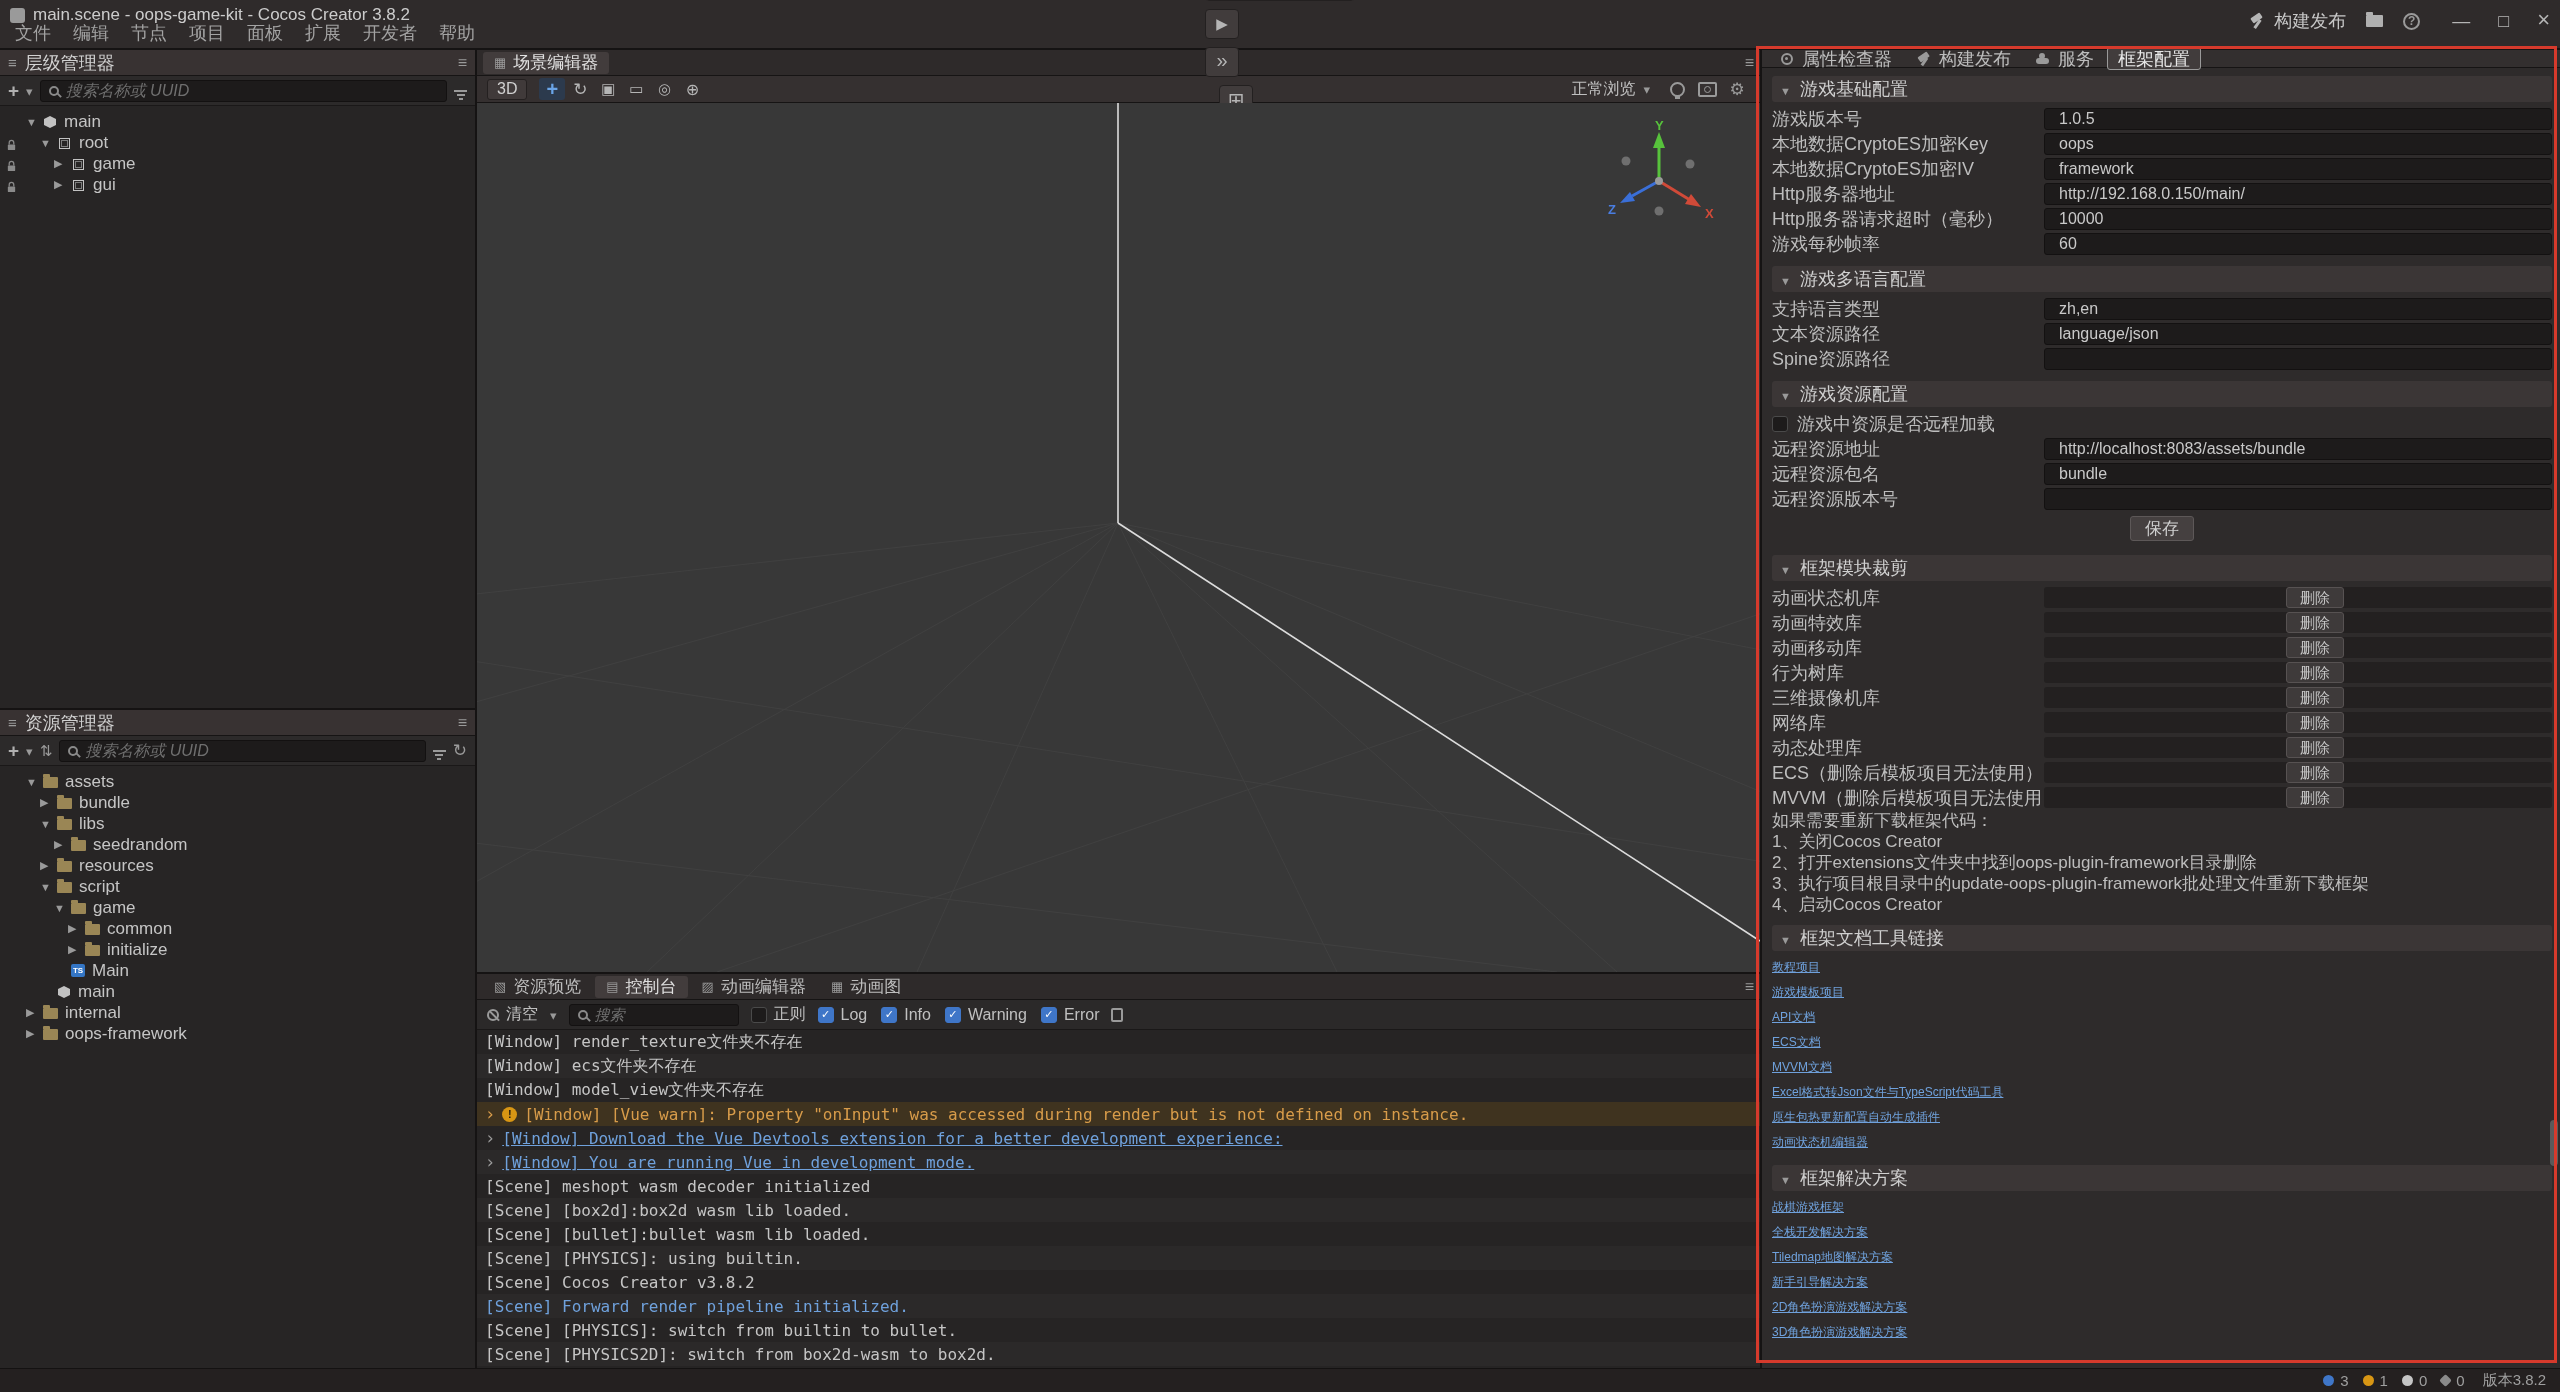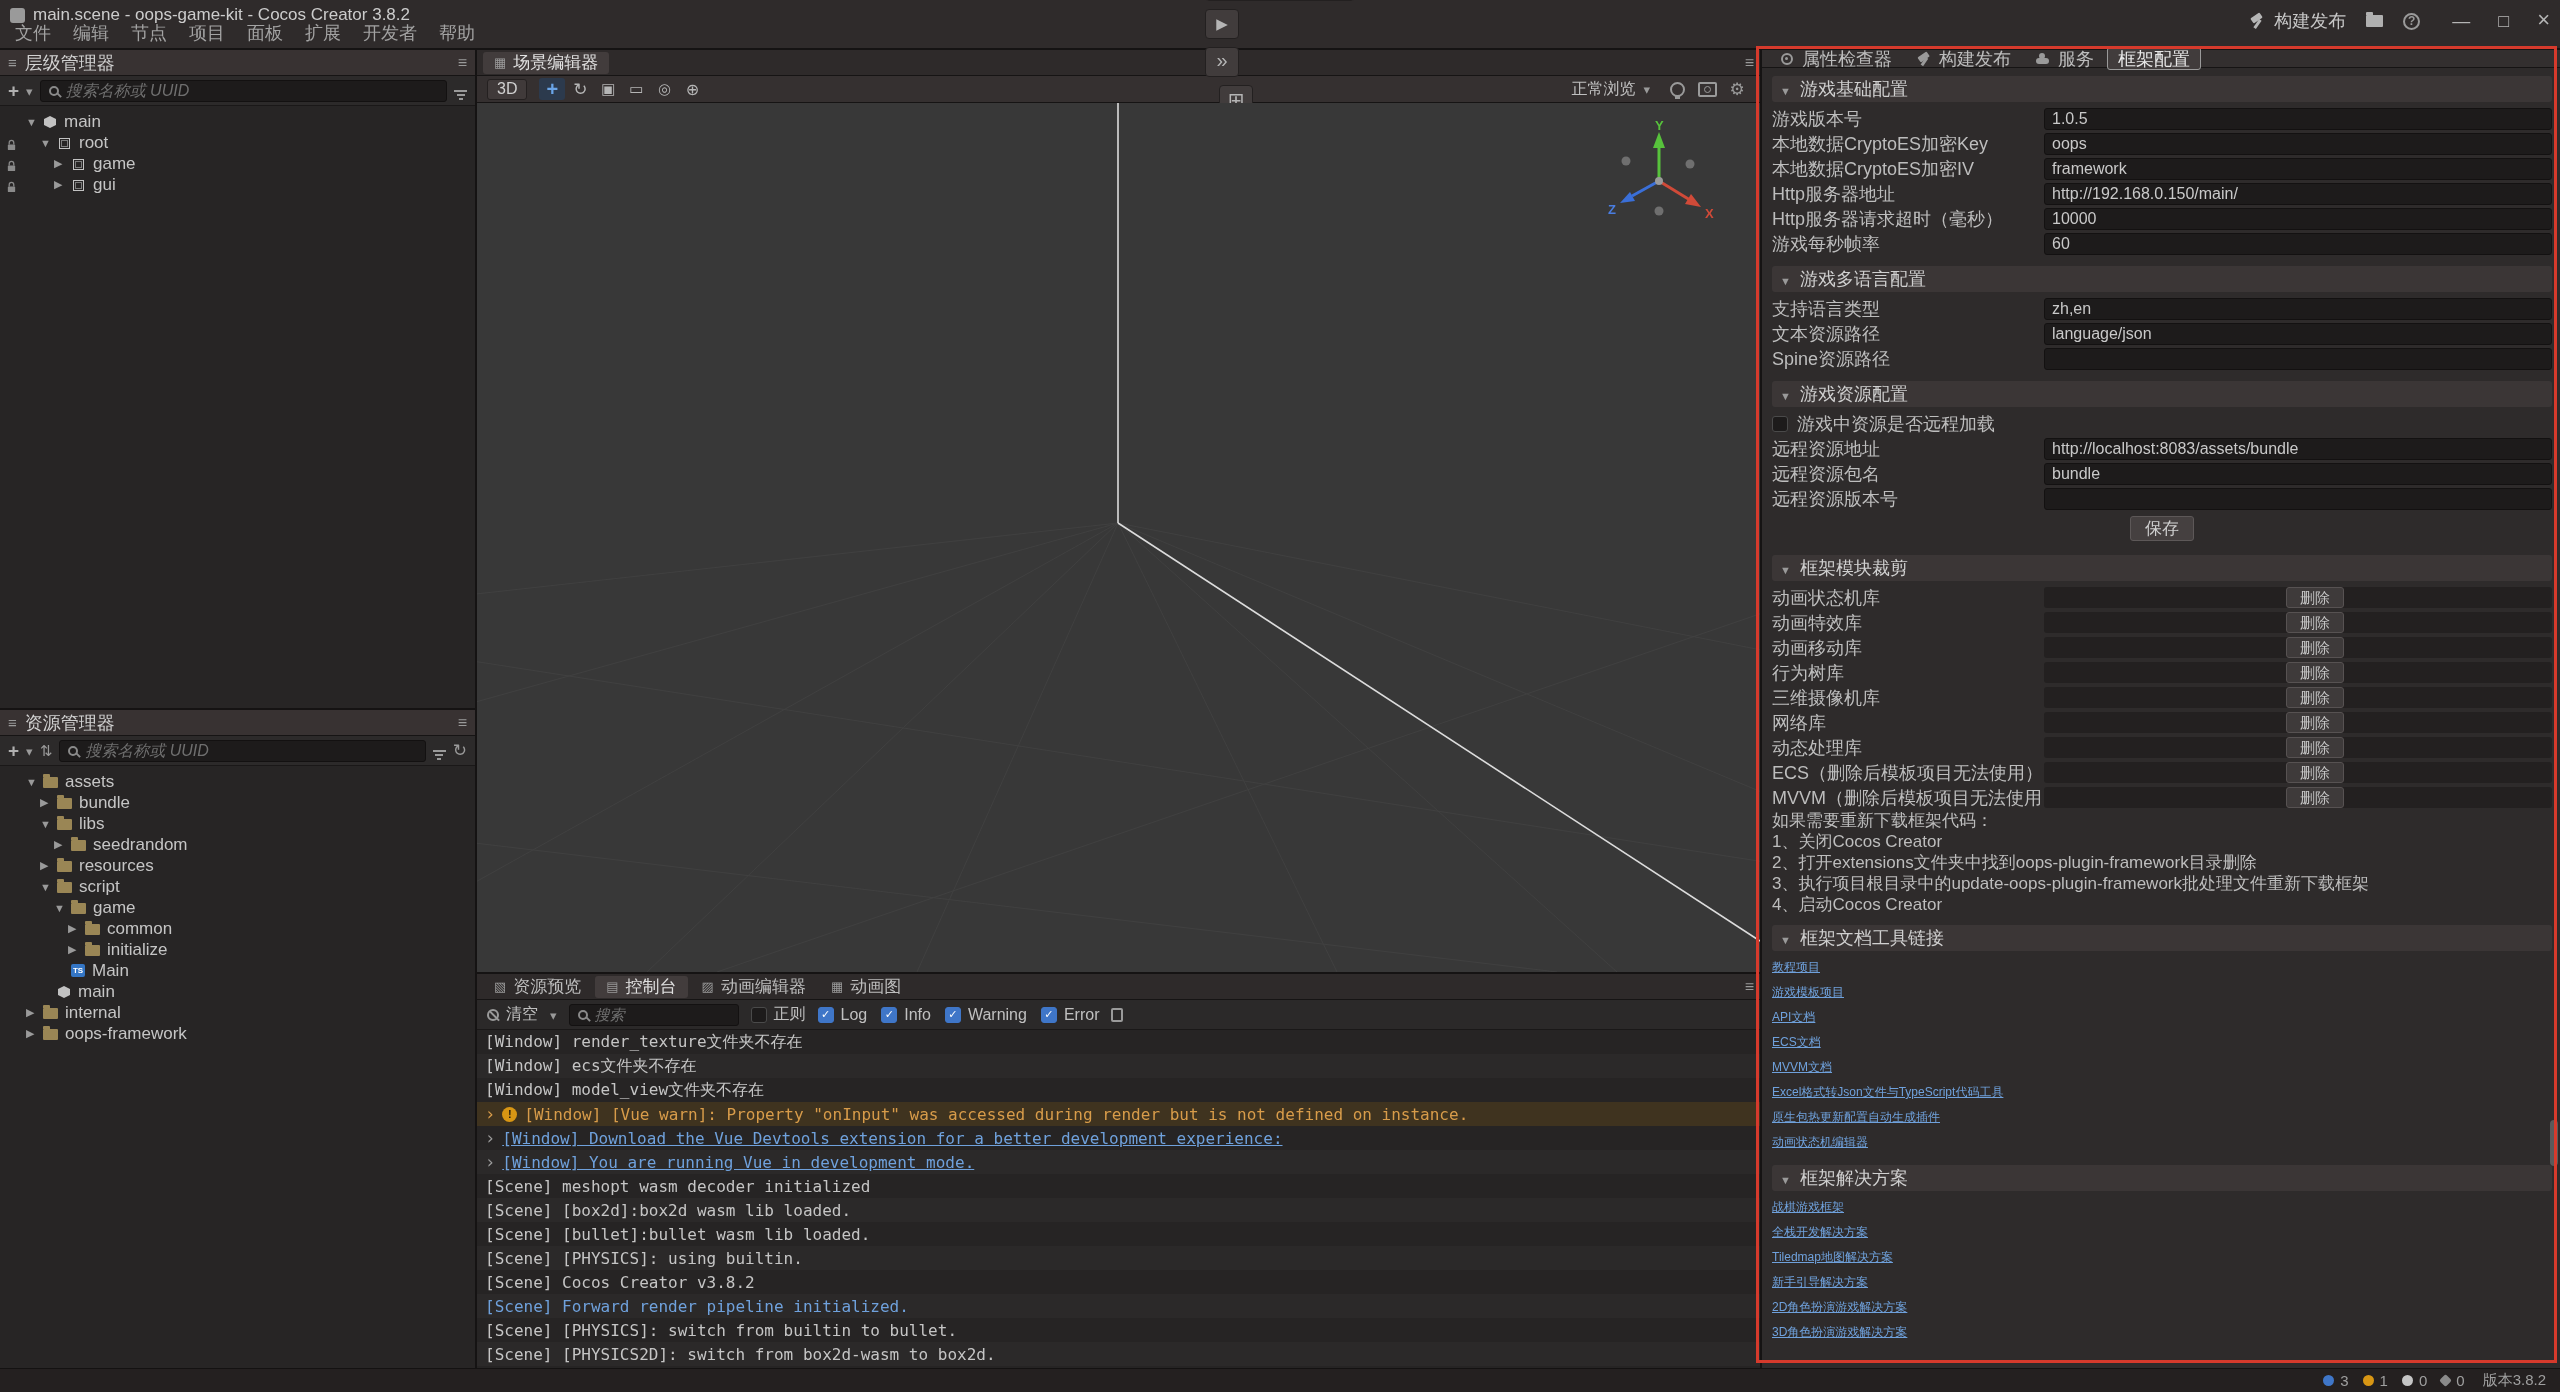--- a/index.html
+++ b/index.html
@@ -144,21 +144,21 @@
 .tab-icon.build::before{content:"";position:absolute;left:2px;top:2.5px;width:11px;height:5.5px;background:#9a9a9a;border-radius:1px;transform:rotate(-35deg);}
 .tab-icon.build::after{content:"";position:absolute;left:7px;top:6px;width:2.5px;height:9px;background:#9a9a9a;transform:rotate(35deg);}
 .tab-icon.service::before{content:"";position:absolute;left:1px;bottom:2px;width:13px;height:6px;background:#9a9a9a;border-radius:4px;}
 .tab-icon.service::after{content:"";position:absolute;left:4px;top:2px;width:6px;height:6px;background:#9a9a9a;border-radius:50%;}
 .insp-body{flex:1;padding:8px 8px 0 10px;overflow:hidden;}
 .section-header{height:26px;background:#3b3636;border-radius:3px;display:flex;align-items:center;gap:9px;padding:0 8px;color:#d0d0d0;font-size:18px;margin:10px 0 4px;}
 .section-header.first{margin-top:0;}
 .sec-caret::before{content:"▼";font-size:11px;color:#9a9a9a;}
 .form-row{height:25px;display:flex;align-items:center;}
 .f-label{width:272px;flex:none;font-size:18px;color:#bdbdbd;white-space:nowrap;overflow:hidden;}
-.f-input{flex:1;min-width:0;height:22px;background:#1d1b1b;border:1px solid #131111;border-radius:3px;color:#c9c9c9;font-size:16px;padding:0 7px;font-family:inherit;}
+.f-input{flex:1;min-width:0;height:22px;background:#1d1b1b;border:1px solid #131111;border-radius:3px;color:#c9c9c9;font-size:16px;padding:0 14px;font-family:inherit;}
 .check-row{height:25px;display:flex;align-items:center;gap:9px;font-size:18px;}
 .save-row{height:34px;display:flex;align-items:center;justify-content:center;}
 .save-btn{min-width:64px;height:25px;background:#454040;border:1px solid #5d5858;border-radius:3px;color:#cfcfcf;font-size:17px;font-family:inherit;}
 .module-row{height:25px;display:flex;align-items:center;}
 .m-strip{flex:1;height:21px;background:#232020;border-radius:3px;position:relative;}
 .m-delete{position:absolute;left:242px;top:0;height:21px;padding:0 13px;background:#3e3a3a;border:1px solid #575252;border-radius:3px;color:#c5c5c5;font-size:15px;line-height:18px;font-family:inherit;}
 .note-title,.note-line{height:21px;display:flex;align-items:center;font-size:17px;color:#bdbdbd;white-space:nowrap;}
 .link-row{height:25px;display:flex;align-items:center;}
 .doc-link{color:#6fa1dc;text-decoration:underline;font-size:12px;cursor:pointer;white-space:nowrap;}
 .insp-scrollthumb{position:absolute;right:2px;top:1070px;width:8px;height:46px;background:#5a5a5a;border-radius:4px;}

